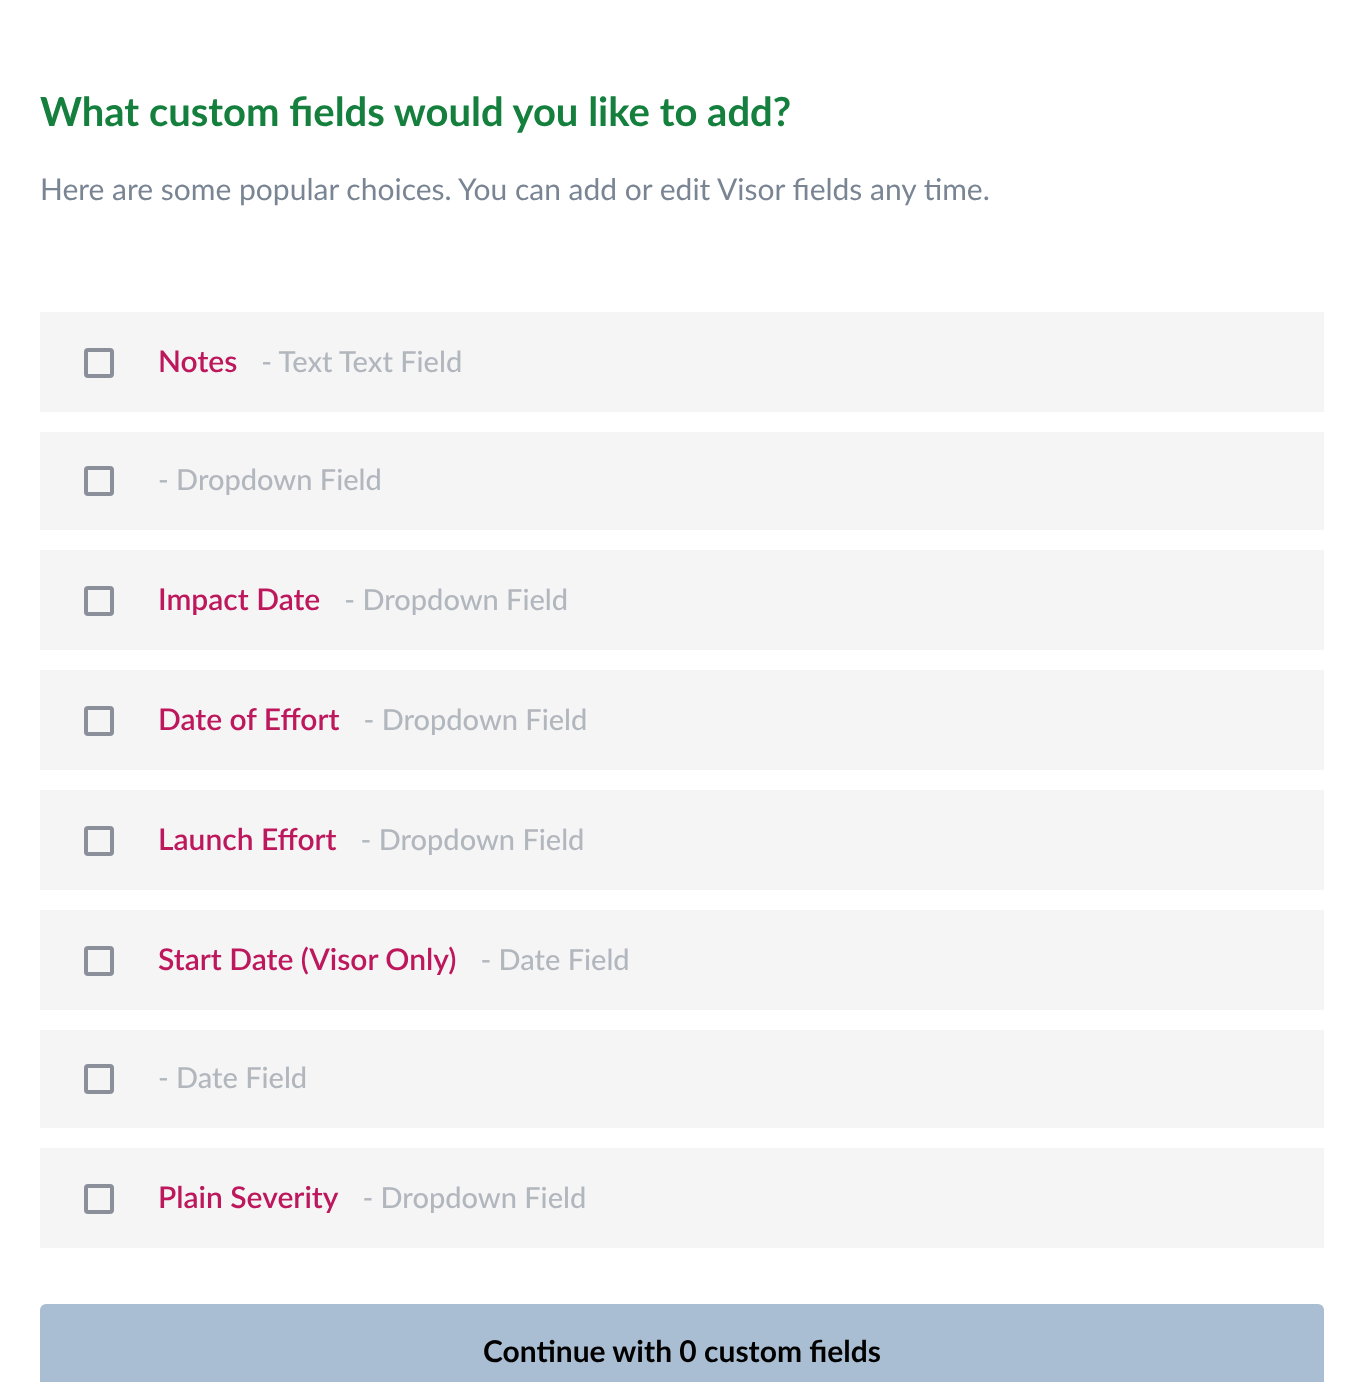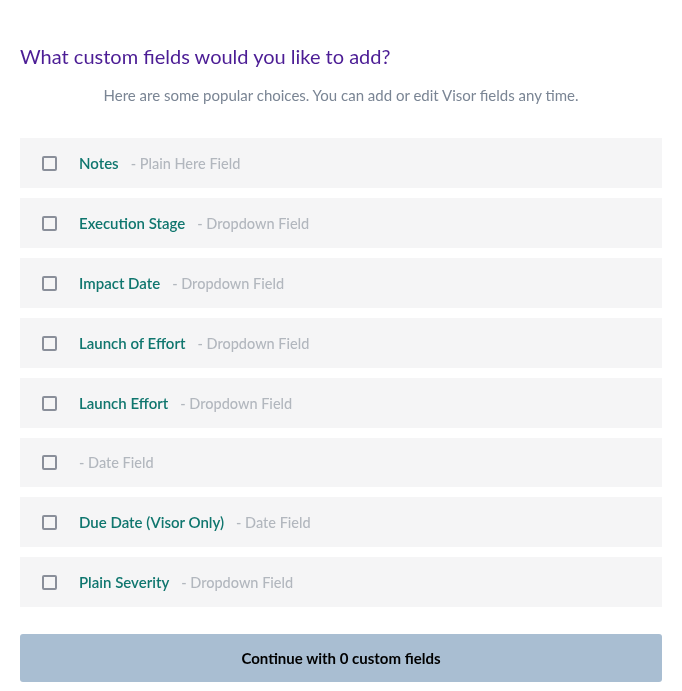--- a/index.html
+++ b/index.html
@@ -8,30 +8,29 @@
       box-sizing: border-box;
     }
     body {
       font-family: -apple-system, BlinkMacSystemFont, "Segoe UI", "Lato", sans-serif;
       width: 682px;
       background: #fff;
       padding: 20px;
     }
     .heading {
       font-size: 20px;
-      font-weight: 400;
-      color: #4c1d95;
+      font-weight: 700;
+      color: #15803d;
       margin-top: 24px;
       margin-bottom: 18px;
     }
     .subtitle {
       font-size: 15px;
       color: #7a8594;
-      margin-bottom: 34px;
-      text-align: center;
+      margin-bottom: 52px;
     }
     .list-container {
       height: 472px;
       overflow-y: scroll;
       margin-bottom: 24px;
     }
     .list-container::-webkit-scrollbar {
       width: 16px;
     }
     .list-container::-webkit-scrollbar-track {
@@ -54,21 +53,21 @@
       height: 15px;
       border: 2px solid #8a8f9a;
       border-radius: 2px;
       flex-shrink: 0;
       margin-right: 22px;
       cursor: pointer;
     }
     .field-label {
       font-size: 15px;
       font-weight: 600;
-      color: #0f766e;
+      color: #be185d;
       margin-right: 12px;
     }
     .field-type {
       font-size: 14.5px;
       color: #b2b7be;
       font-weight: 500;
     }
     .continue-btn {
       width: 100%;
       background: #a9bed2;
@@ -87,49 +86,48 @@
 
 
 
 <h1 class="heading">What custom fields would you like to add?</h1>
 <p class="subtitle">Here are some popular choices. You can add or edit Visor fields any time.</p>
 
 <div class="list-container">
   <div class="field-row">
     <div class="checkbox"></div>
     <span class="field-label">Notes</span>
-    <span class="field-type">- Plain Here Field</span>
+    <span class="field-type">- Text Text Field</span>
   </div>
   <div class="field-row">
     <div class="checkbox"></div>
-    <span class="field-label">Execution Stage</span>
     <span class="field-type">- Dropdown Field</span>
   </div>
   <div class="field-row">
     <div class="checkbox"></div>
     <span class="field-label">Impact Date</span>
     <span class="field-type">- Dropdown Field</span>
   </div>
   <div class="field-row">
     <div class="checkbox"></div>
-    <span class="field-label">Launch of Effort</span>
+    <span class="field-label">Date of Effort</span>
     <span class="field-type">- Dropdown Field</span>
   </div>
   <div class="field-row">
     <div class="checkbox"></div>
     <span class="field-label">Launch Effort</span>
     <span class="field-type">- Dropdown Field</span>
   </div>
   <div class="field-row">
     <div class="checkbox"></div>
+    <span class="field-label">Start Date (Visor Only)</span>
     <span class="field-type">- Date Field</span>
   </div>
   <div class="field-row">
     <div class="checkbox"></div>
-    <span class="field-label">Due Date (Visor Only)</span>
     <span class="field-type">- Date Field</span>
   </div>
   <div class="field-row">
     <div class="checkbox"></div>
     <span class="field-label">Plain Severity</span>
     <span class="field-type">- Dropdown Field</span>
   </div>
 </div>
 
 <button class="continue-btn">Continue with 0 custom fields</button>

